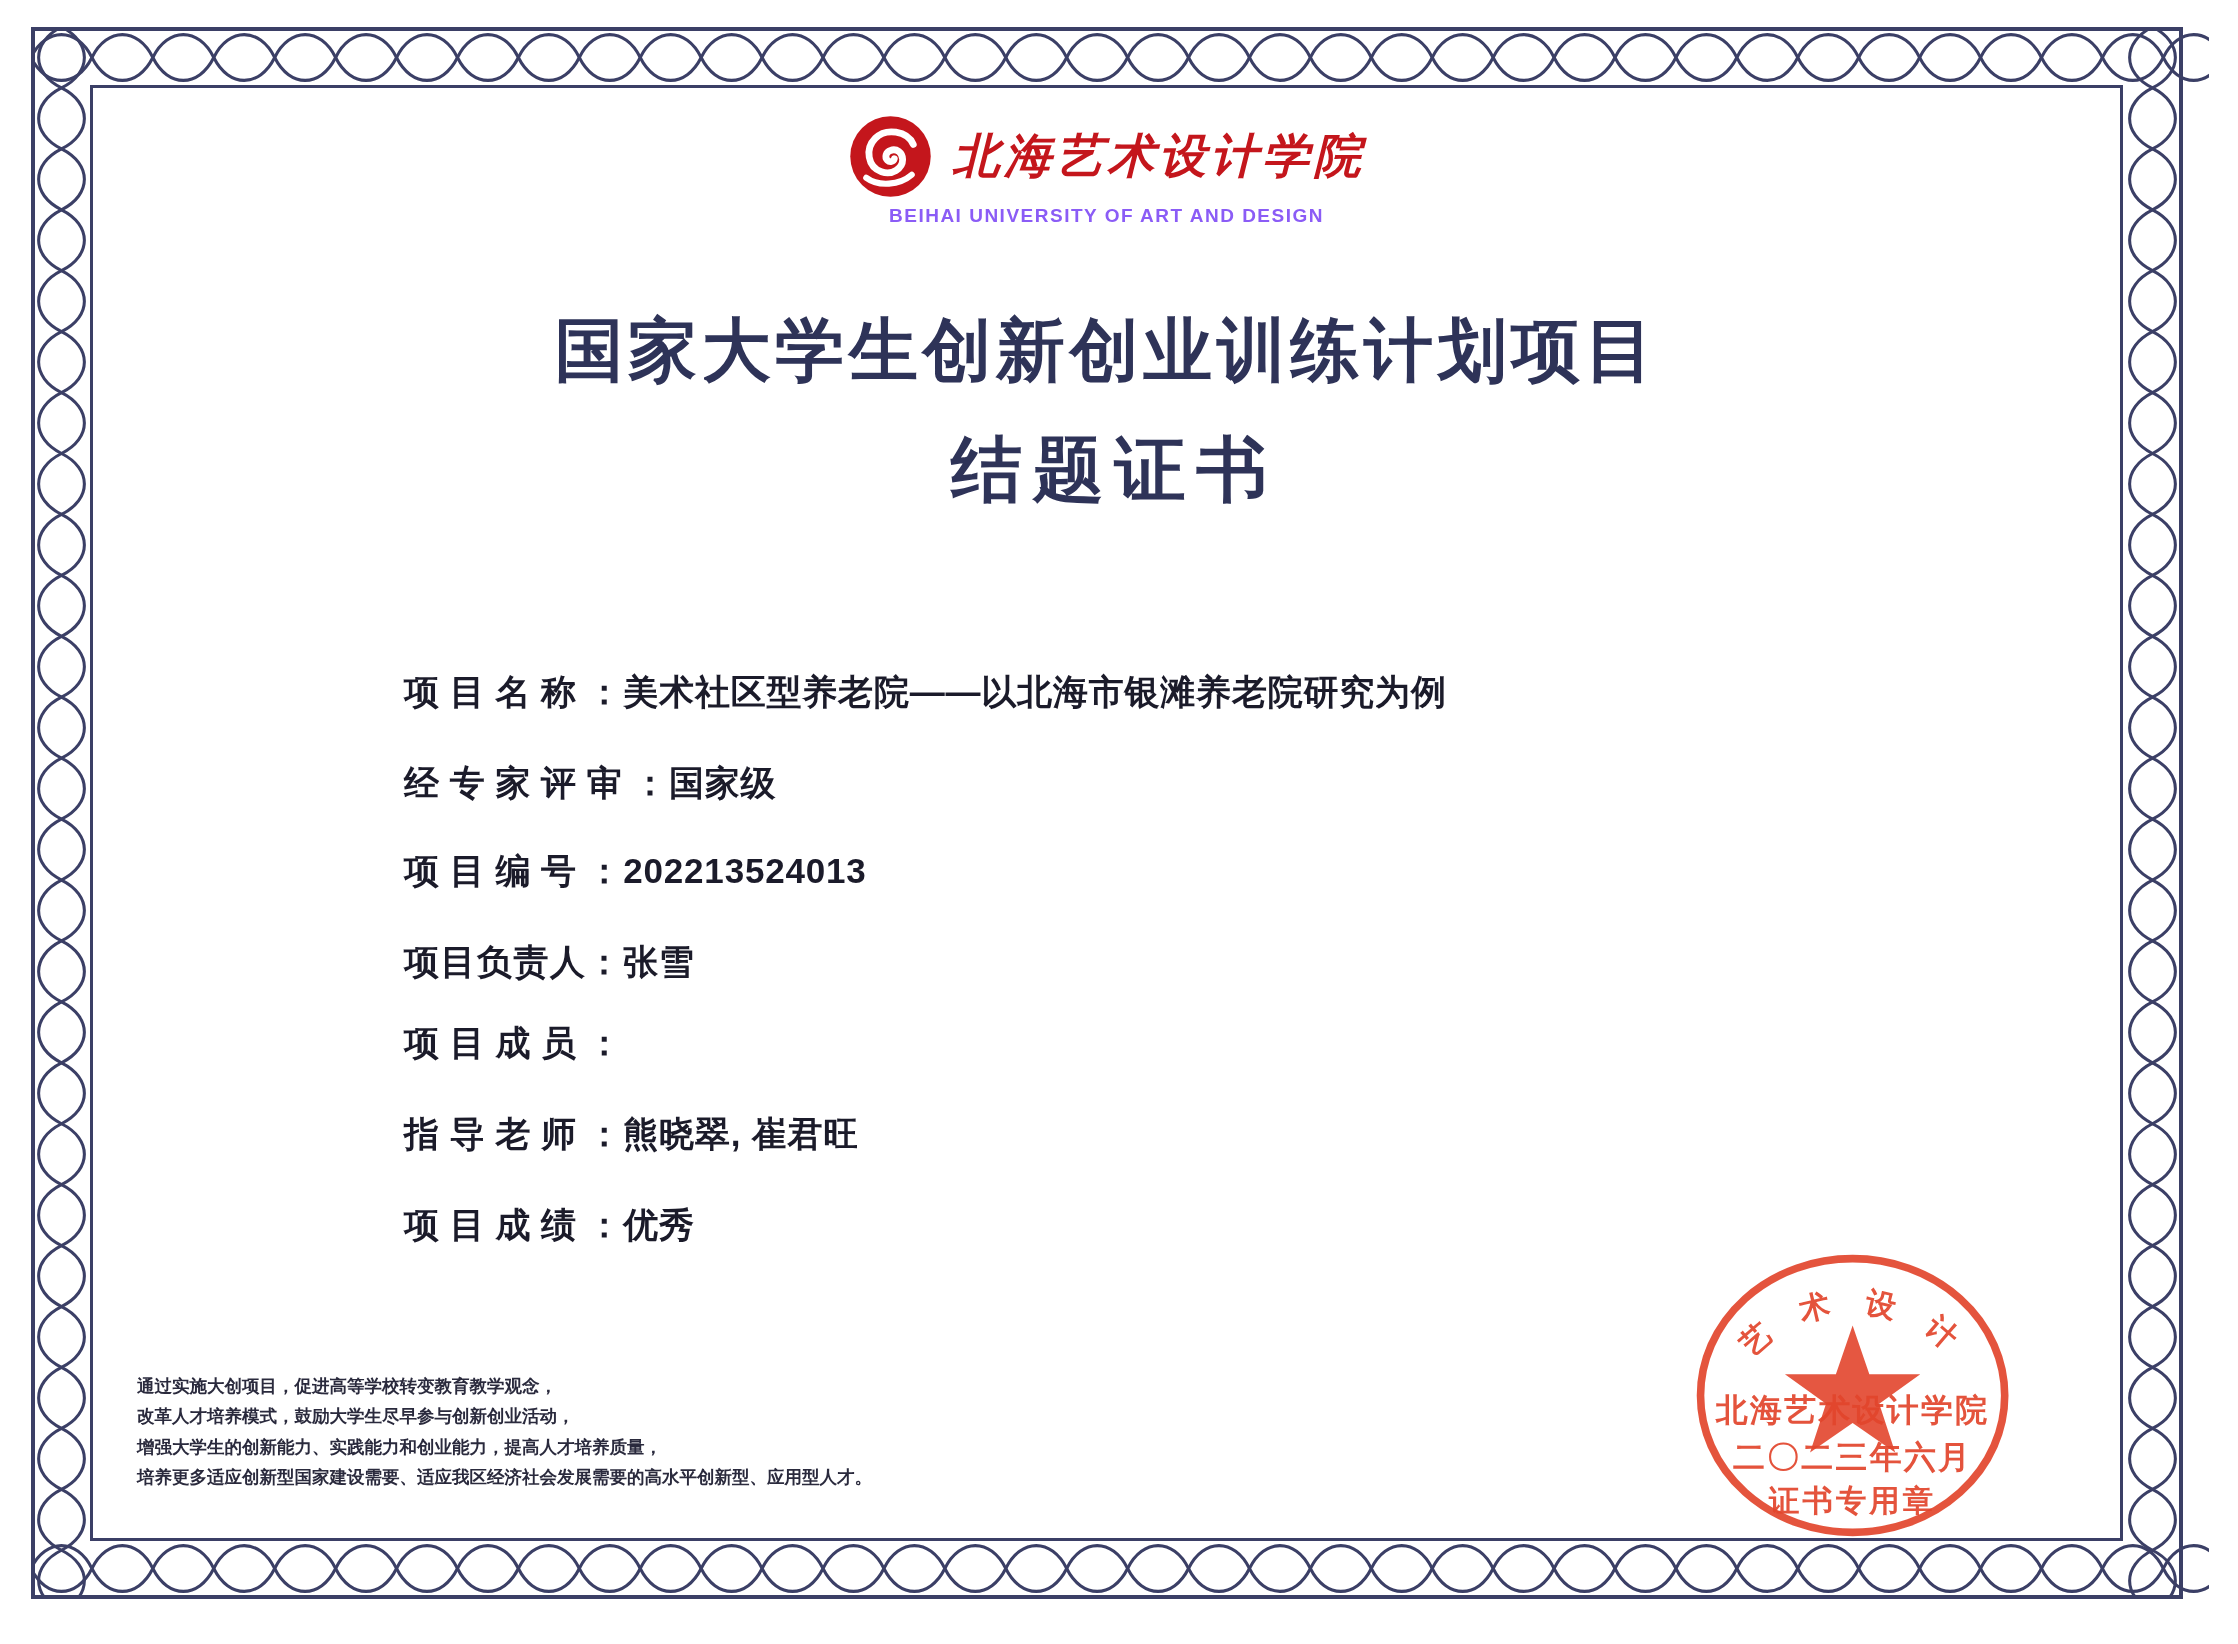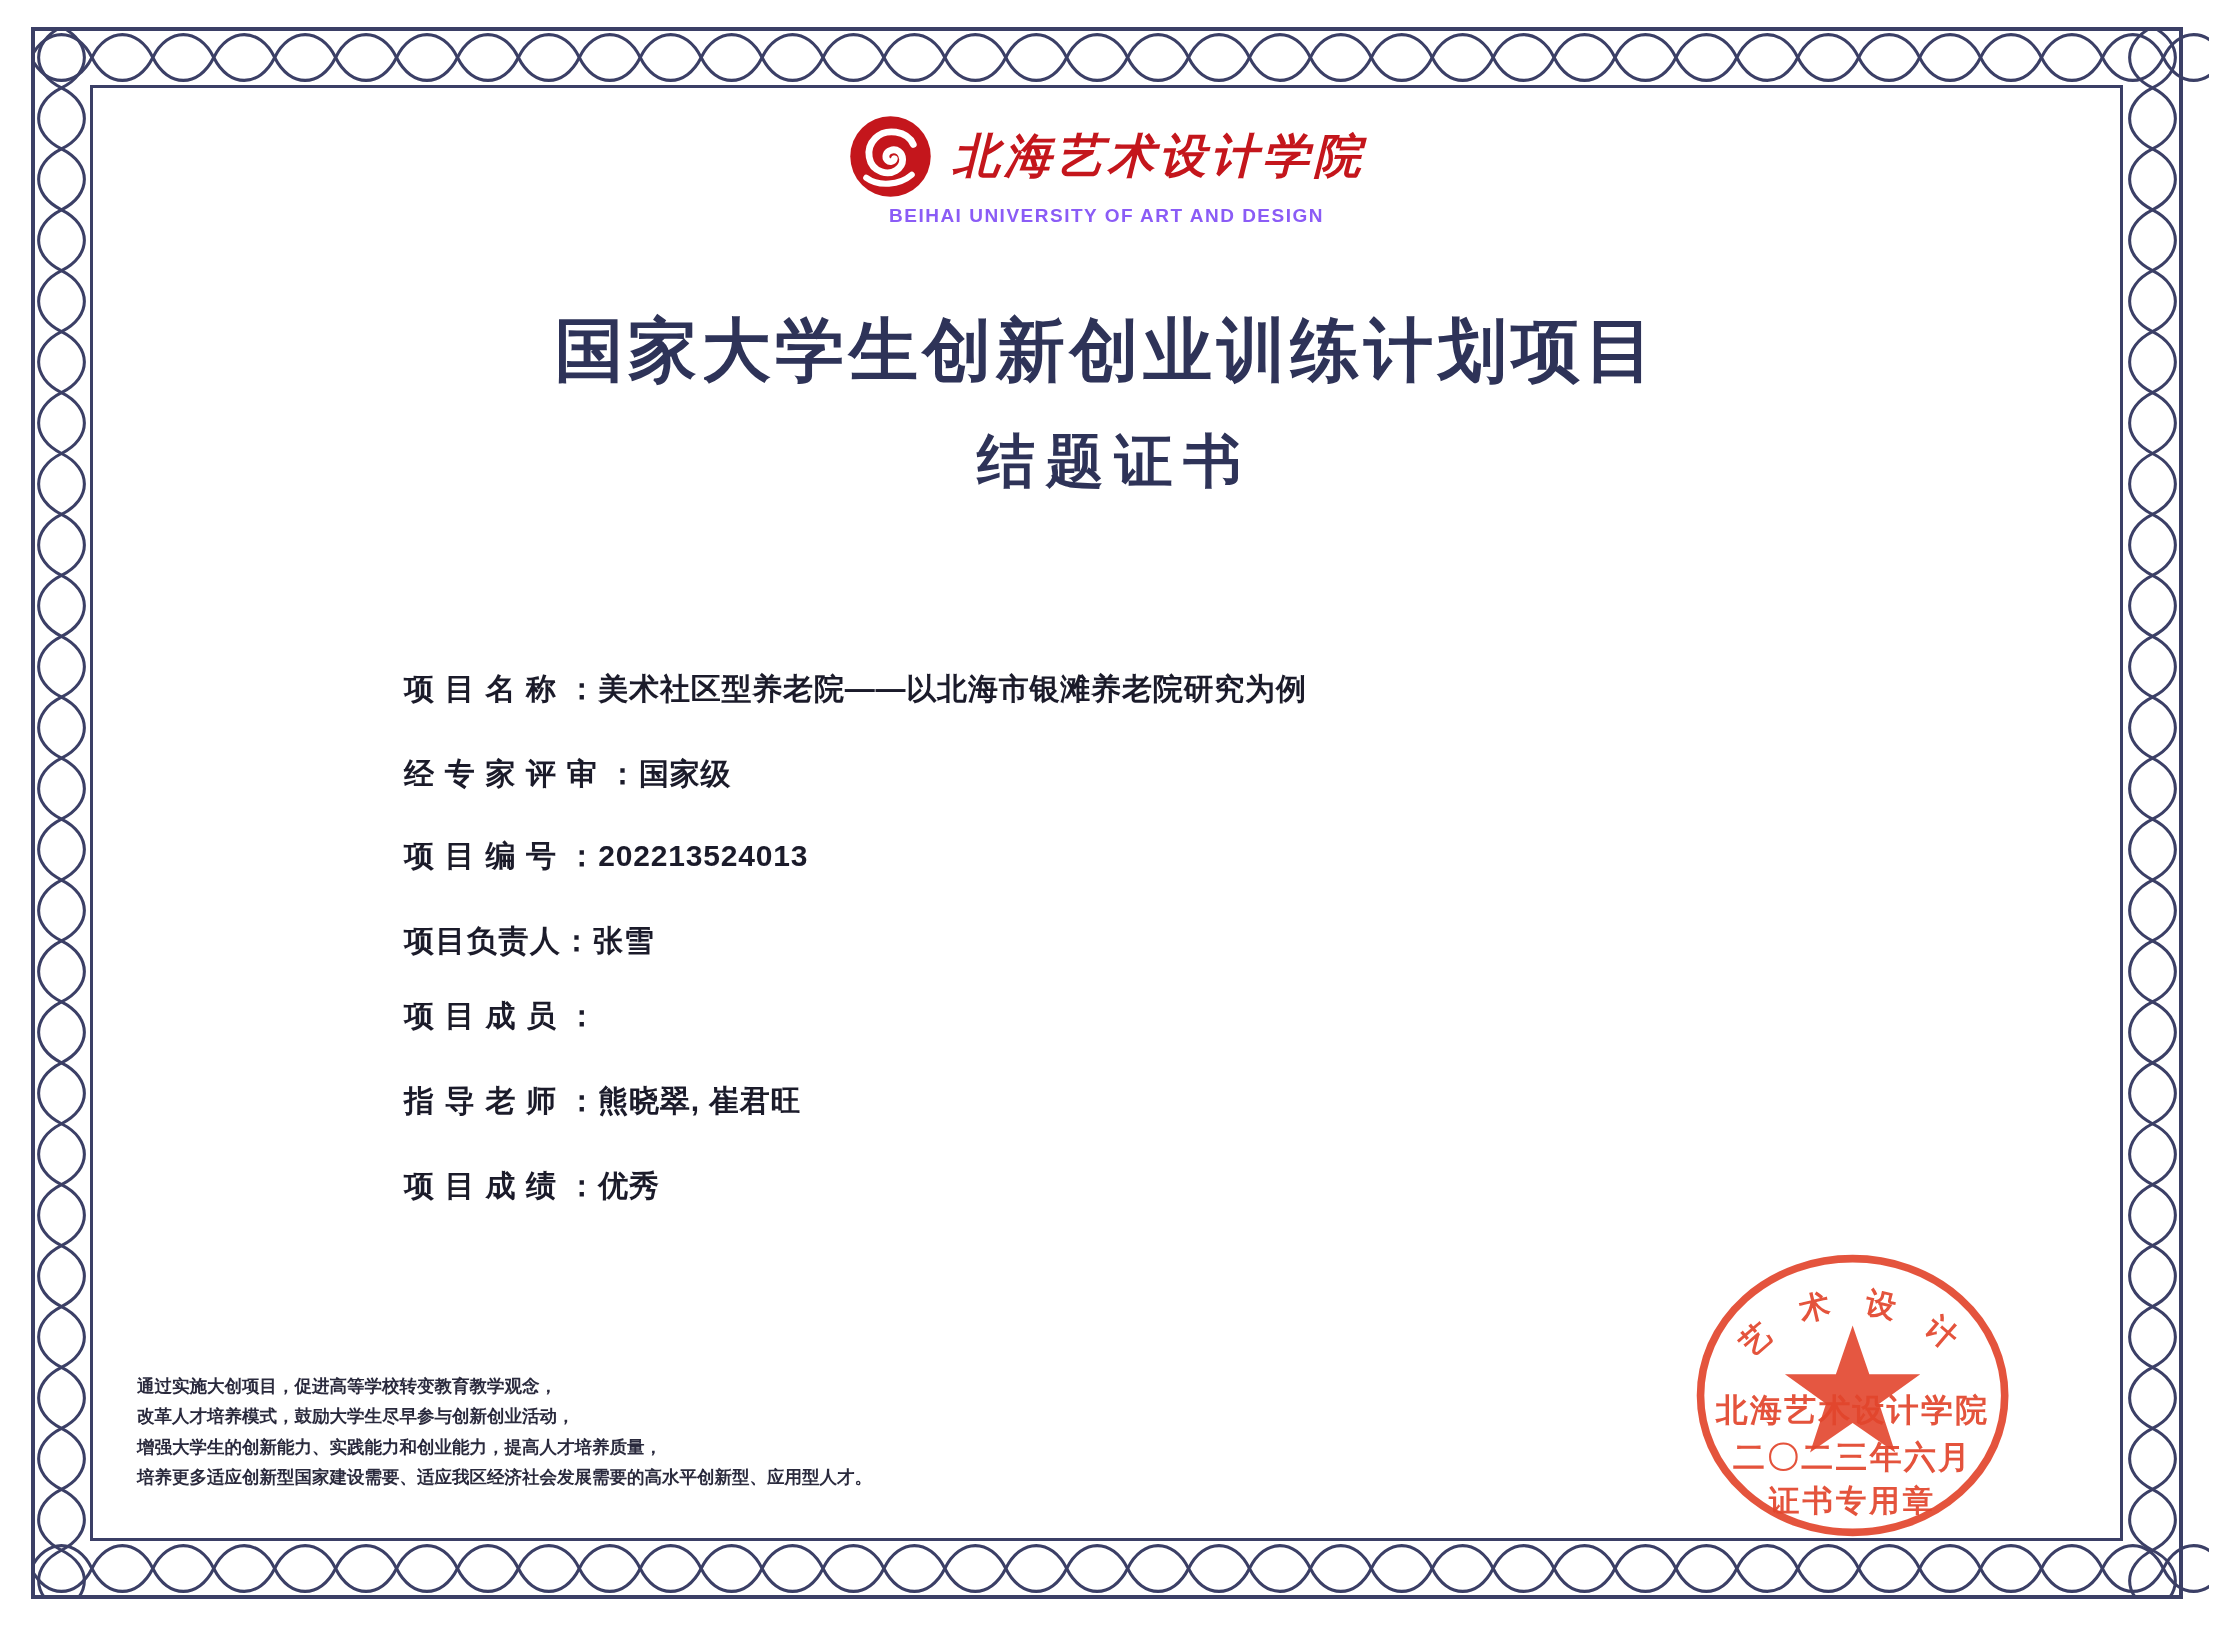--- a/index.html
+++ b/index.html
@@ -102,38 +102,38 @@
     color: #2e3358;
     white-space: nowrap;
   }
   .title-sub {
     position: absolute;
     left: 16px; right: 0;
     top: 423px;
     text-align: center;
     font-family: "DejaVu Serif", serif;
     font-weight: bold;
-    font-size: 58px;
+    font-size: 71px;
     letter-spacing: 10.7px;
     color: #2e3358;
     white-space: nowrap;
   }
 
   
   .fields {
     position: absolute;
     left: 404px;
     top: 659px;
     right: 198px;
   }
   .field-row {
     display: flex;
     align-items: baseline;
     margin-bottom: 34px;
-    font-size: 30px;
+    font-size: 35px;
     color: #1b1b2a;
     font-family: "Liberation Sans", sans-serif;
   }
   .field-label {
     font-weight: bold;
     white-space: nowrap;
     letter-spacing: 1.5px;
   }
   .field-label.spaced { letter-spacing: 10.7px; }
   .field-colon {

